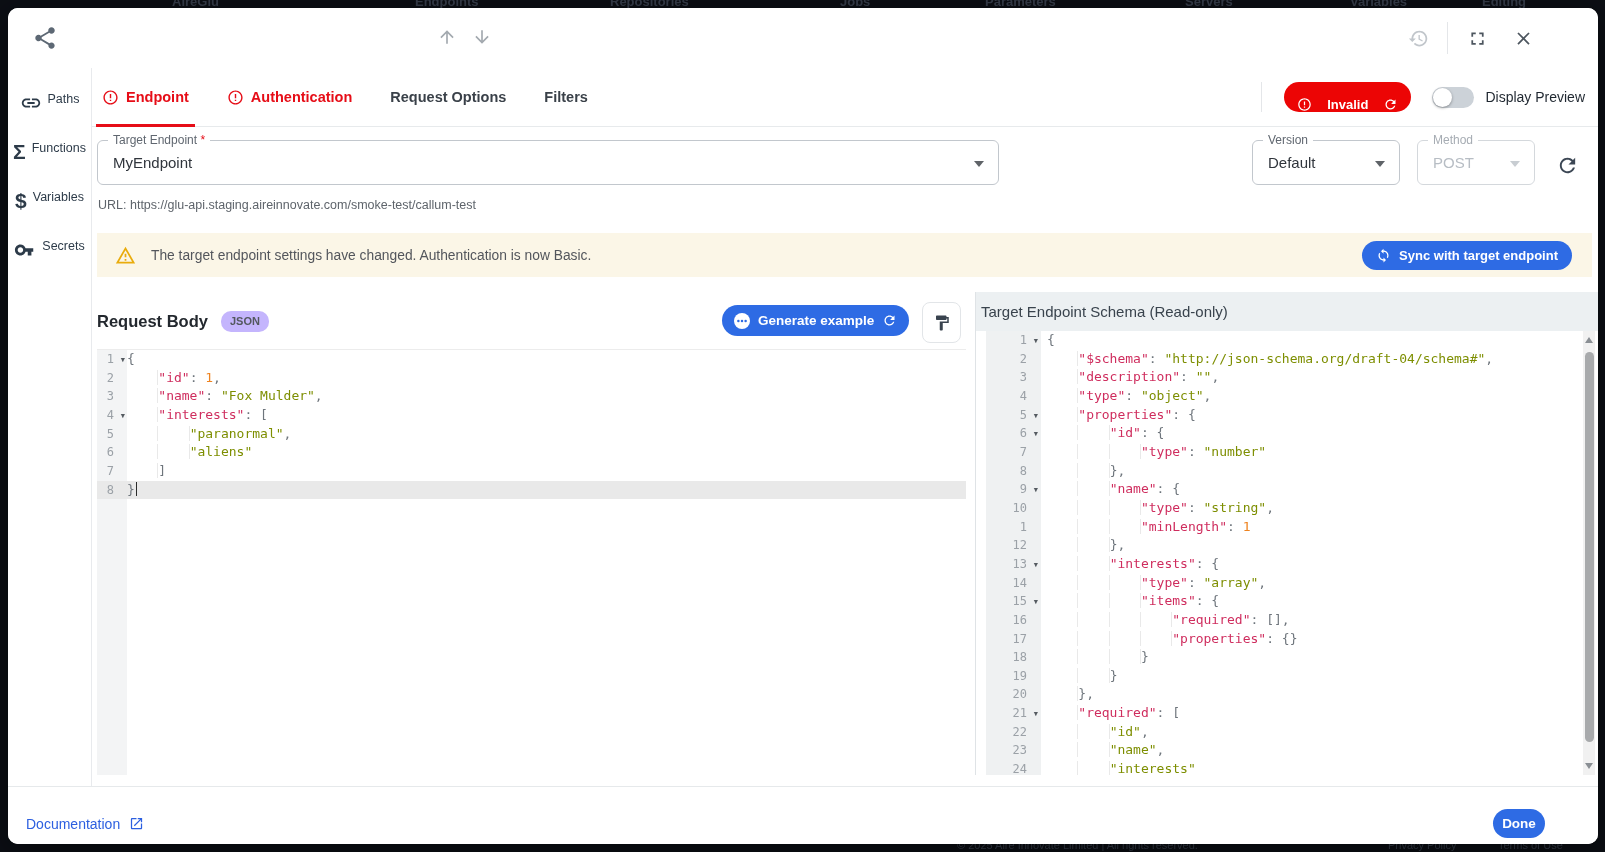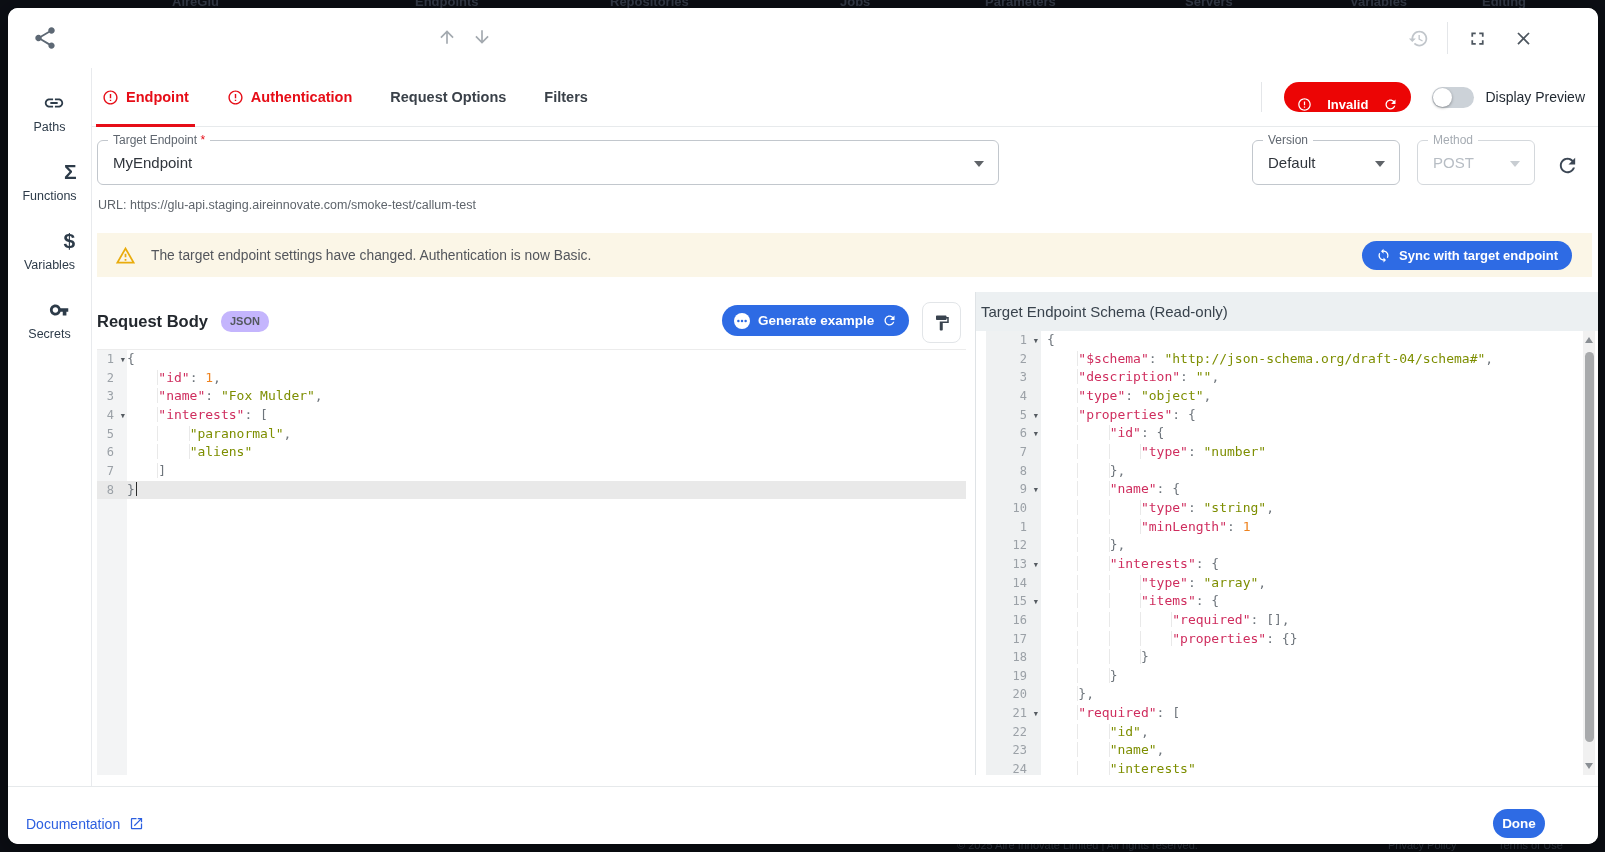--- a/index.html
+++ b/index.html
@@ -26,21 +26,21 @@
   .icon{display:inline-block}
   .icon svg{display:block;width:100%;height:100%;fill:currentColor}
   .hdr-arrow{position:absolute;top:19px;width:20px;height:20px;color:#a3a9af;cursor:pointer}
   .hdr-ic{position:absolute;top:20px;width:21px;height:21px;color:#4d565f;cursor:pointer}
   .hdr-div{position:absolute;left:1439px;top:14px;width:1px;height:32px;background:#e4e6e9}
 
   
   .sidebar{position:absolute;left:0;top:60px;width:84px;bottom:58px;background:#fff;
            border-right:1px solid #e8eaed;display:flex;flex-direction:column;align-items:center;
            padding-top:24px;gap:27px;box-sizing:border-box}
-  .side-item{display:flex;flex-direction:column;align-items:flex-end;gap:6px;color:#2d3b49;cursor:pointer}
+  .side-item{display:flex;align-items:flex-start;gap:6px;color:#2d3b49;cursor:pointer}
   .side-item .icon{width:22px;height:22px}
   .side-item .glyph{font-size:21px;font-weight:700;line-height:22px}
   .side-item span.lbl{font-size:12.5px}
 
   
   .tabs{position:absolute;left:84px;top:60px;right:0;height:59px;border-bottom:1px solid #e7eaec;
         display:flex;align-items:center;padding:0 13px 0 8px;box-sizing:border-box;background:#fff}
   .tab{display:flex;align-items:center;gap:7px;font-size:14.5px;font-weight:600;color:#3a4149;
        height:100%;position:relative;cursor:pointer;margin-right:34px;padding:0 2px}
   .tab .icon{width:17px;height:17px}

